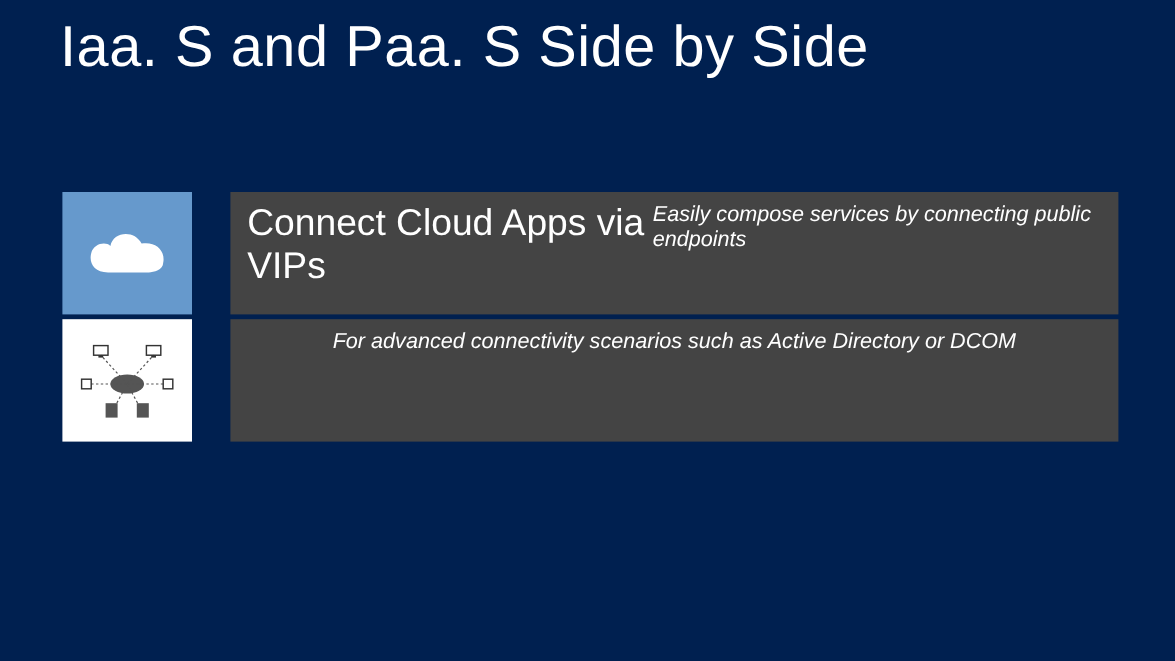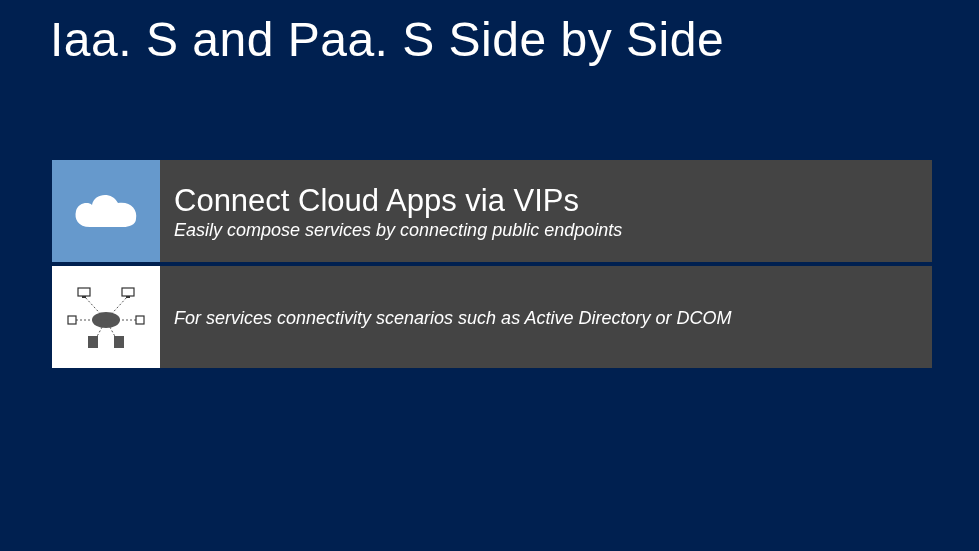--- a/index.html
+++ b/index.html
@@ -45,22 +45,23 @@
     justify-content: center;
     flex: none;
   }
   .iconcell.blue { background: #6699cc; }
   .iconcell.white { background: #ffffff; }
   .textcell {
     flex: 1;
     background: #444444;
     padding: 8px 14px 6px 14px;
     display: flex;
-    flex-direction: column;
+    flex-direction: row;
     justify-content: center;
+    margin-left: 32px;
   }
   .heading {
     font-size: 31px;
     font-weight: 300;
     color: #fff;
     line-height: 1.15;
     margin-bottom: 2px;
   }
   .sub {
     font-size: 18px;
@@ -114,18 +115,18 @@
 
             <rect x="2" y="34" width="8" height="8" fill="none" stroke="#333" stroke-width="1.2"></rect>
             <rect x="70" y="34" width="8" height="8" fill="none" stroke="#333" stroke-width="1.2"></rect>
 
             <rect x="22" y="54" width="10" height="12" fill="#555"></rect>
             <rect x="48" y="54" width="10" height="12" fill="#555"></rect>
           </svg>
         </span>
       </div>
       <div class="textcell">
-        <div class="sub">For services connectivity scenarios such as Active Directory or DCOM</div>
+        <div class="sub">For advanced connectivity scenarios such as Active Directory or DCOM</div>
       </div>
     </div>
 
   </div>
 </div>
 
 </body></html>

